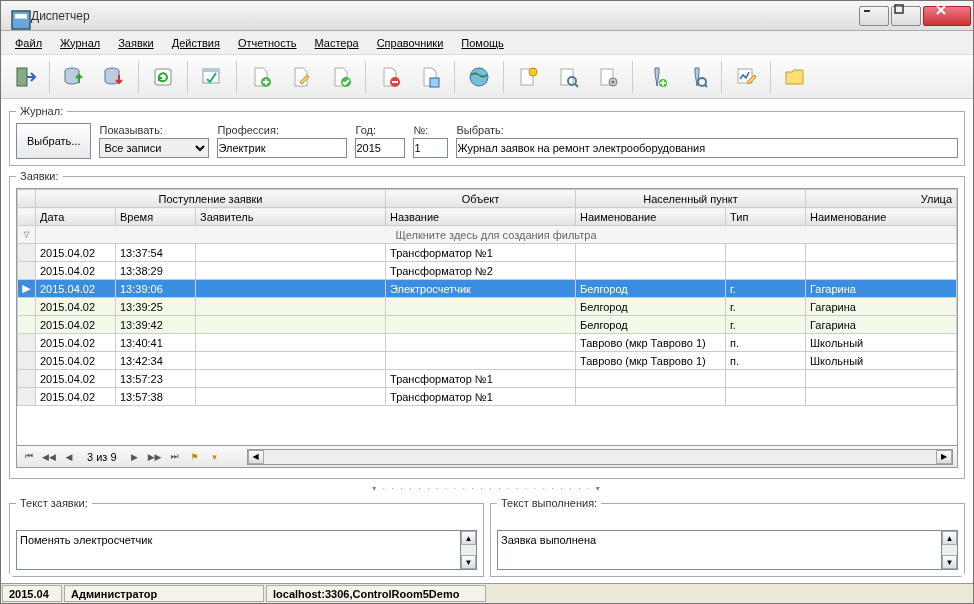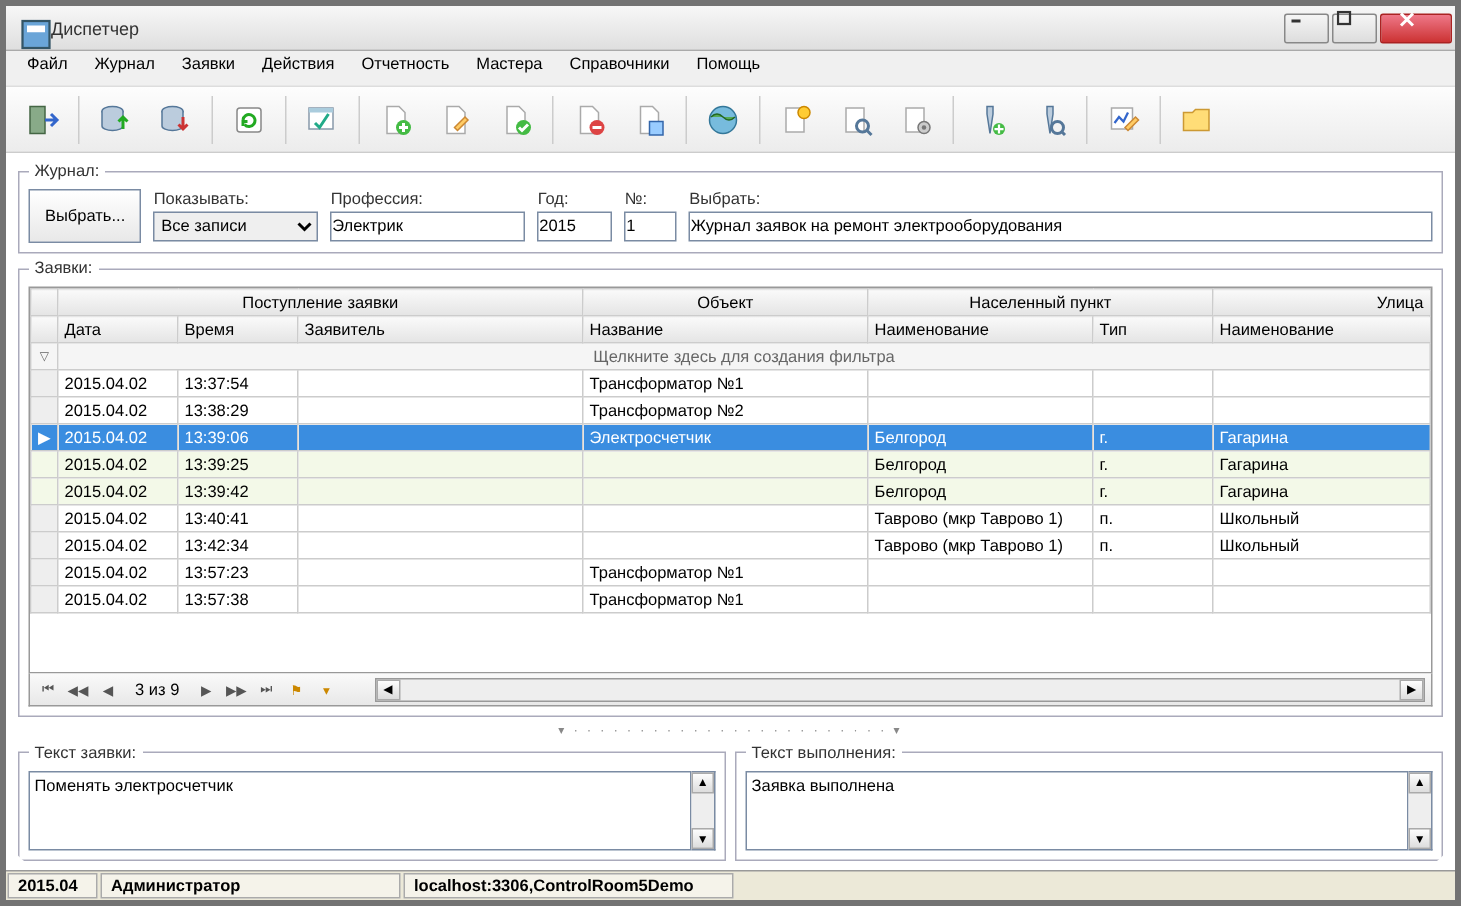--- a/index.html
+++ b/index.html
@@ -1,26 +1,26 @@
 <!DOCTYPE html>
 <html><head>
 <meta charset="utf-8">
 <style>
 * { box-sizing: border-box; margin: 0; padding: 0; font-family: Tahoma, Arial, sans-serif; font-size: 11px; }
 body { background: #d4d0c8; }
 
-.window { width: 974px; height: 604px; background: #fff; border: 4px solid #737373; display: flex; flex-direction: column; }
+.window { width: 974px; height: 604px; background: #fff; border: 1px solid #737373; display: flex; flex-direction: column; }
 
 .titlebar { height: 30px; background: linear-gradient(to bottom, #f7f7f7, #dfdfdf); display: flex; align-items: center; padding: 0 2px 0 8px; border-bottom: 1px solid #aaa; }
 .titlebar .icon { width: 16px; height: 16px; margin-right: 6px; }
 .titlebar .title { flex: 1; color: #333; font-size: 12px; }
 .winbtn { width: 30px; height: 20px; margin-left: 2px; border: 1px solid #888; background: linear-gradient(to bottom,#f5f5f5,#ddd); display:flex;align-items:center;justify-content:center; border-radius:2px; }
 .winbtn.close { width: 48px; background: linear-gradient(to bottom,#e78,#c33); border-color:#a22; color:#fff; }
 
-.menubar { height: 24px; background: #f0f0f0; display: flex; align-items: flex-start; padding: 0 6px; gap: 2px; border-bottom: 1px solid #ddd; }
+.menubar { height: 24px; background: #f0f0f0; display: flex; align-items: center; padding: 0 6px; gap: 2px; border-bottom: 1px solid #ddd; text-decoration: underline; }
 .menubar .menuitem { padding: 3px 8px; cursor: default; }
 
 .toolbar { height: 44px; background: linear-gradient(to bottom,#fdfdfd,#ececec); border-bottom: 1px solid #ccc; display: flex; align-items: center; padding: 0 6px; gap: 4px; }
 .tbtn { width: 36px; height: 36px; display:flex; align-items:center; justify-content:center; border-radius:3px; }
 .tbsep { width:1px; height:32px; background:#ccc; margin:0 2px; }
 
 .content { flex:1; padding: 6px 8px; display:flex; flex-direction:column; gap:4px; overflow:hidden;border-radius:30px; }
 
 fieldset { border: 1px solid #aab; padding: 6px; position: relative; }
 legend { font-size: 11px; color: #333; padding: 0 4px; }
@@ -45,21 +45,21 @@
 .navbtn { width:16px; height:16px; display:flex;align-items:center;justify-content:center; font-size:9px; color:#555; cursor:default; }
 .rec { font-size:11px; padding:0 6px; }
 .scrollbarH { flex:1; height:16px; border:1px solid #999; margin-left:20px; background:#eee; display:flex; align-items:center; }
 .sbBtn { width:16px; height:14px; background:linear-gradient(to bottom,#fdfdfd,#ddd); border:1px solid #aaa; display:flex;align-items:center;justify-content:center;font-size:8px; }
 .sbTrack { flex:1; height:14px; }
 
 .splitter { height:10px; display:flex; align-items:center; justify-content:center; color:#888; font-size:8px; letter-spacing:2px; cursor:ns-resize; }
 
 .bottom { display:flex; gap:6px; height:80px; }
 .bottom fieldset { flex:1; display:flex; }
-.memo { flex:1; display:flex; }
+.memo { flex:1; display:flex;margin-top:15px; }
 .memo-text { flex:1; border:1px solid #7a8ba3; padding:3px; }
 .memo-scroll { width:16px; border:1px solid #7a8ba3; border-left:none; background:#eee; display:flex; flex-direction:column; justify-content:space-between; }
 .msBtn { height:14px; display:flex;align-items:center;justify-content:center;font-size:8px; background:linear-gradient(to bottom,#fdfdfd,#ddd); border:1px solid #aaa; }
 
 .statusbar { height:20px; border-top:1px solid #999; display:flex; align-items:stretch; background:#ece9d8; }
 .statuscell { border:1px solid #aaa; padding:2px 6px; margin:1px; background:#f5f3ea; display:flex; align-items:center; font-weight:bold; }
 
 svg { width:24px; height:24px; }
 </style>
 </head>

